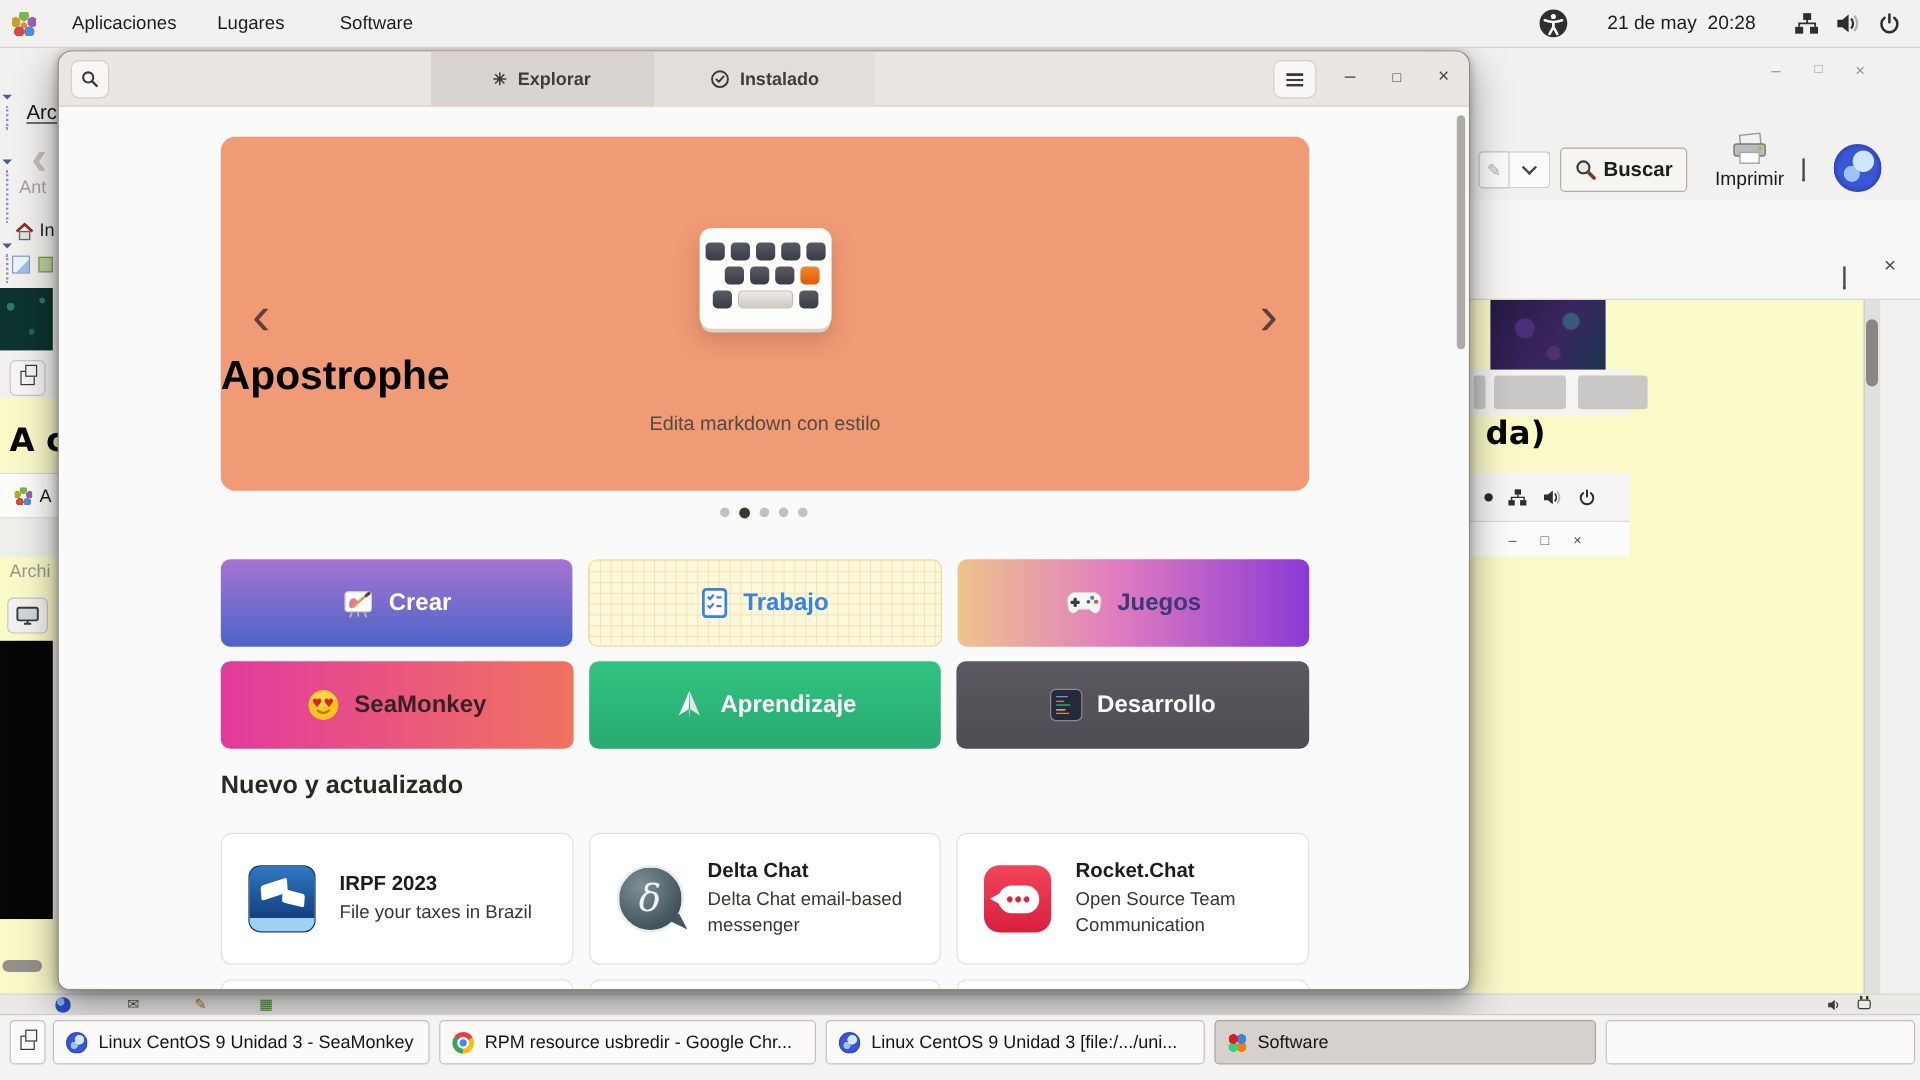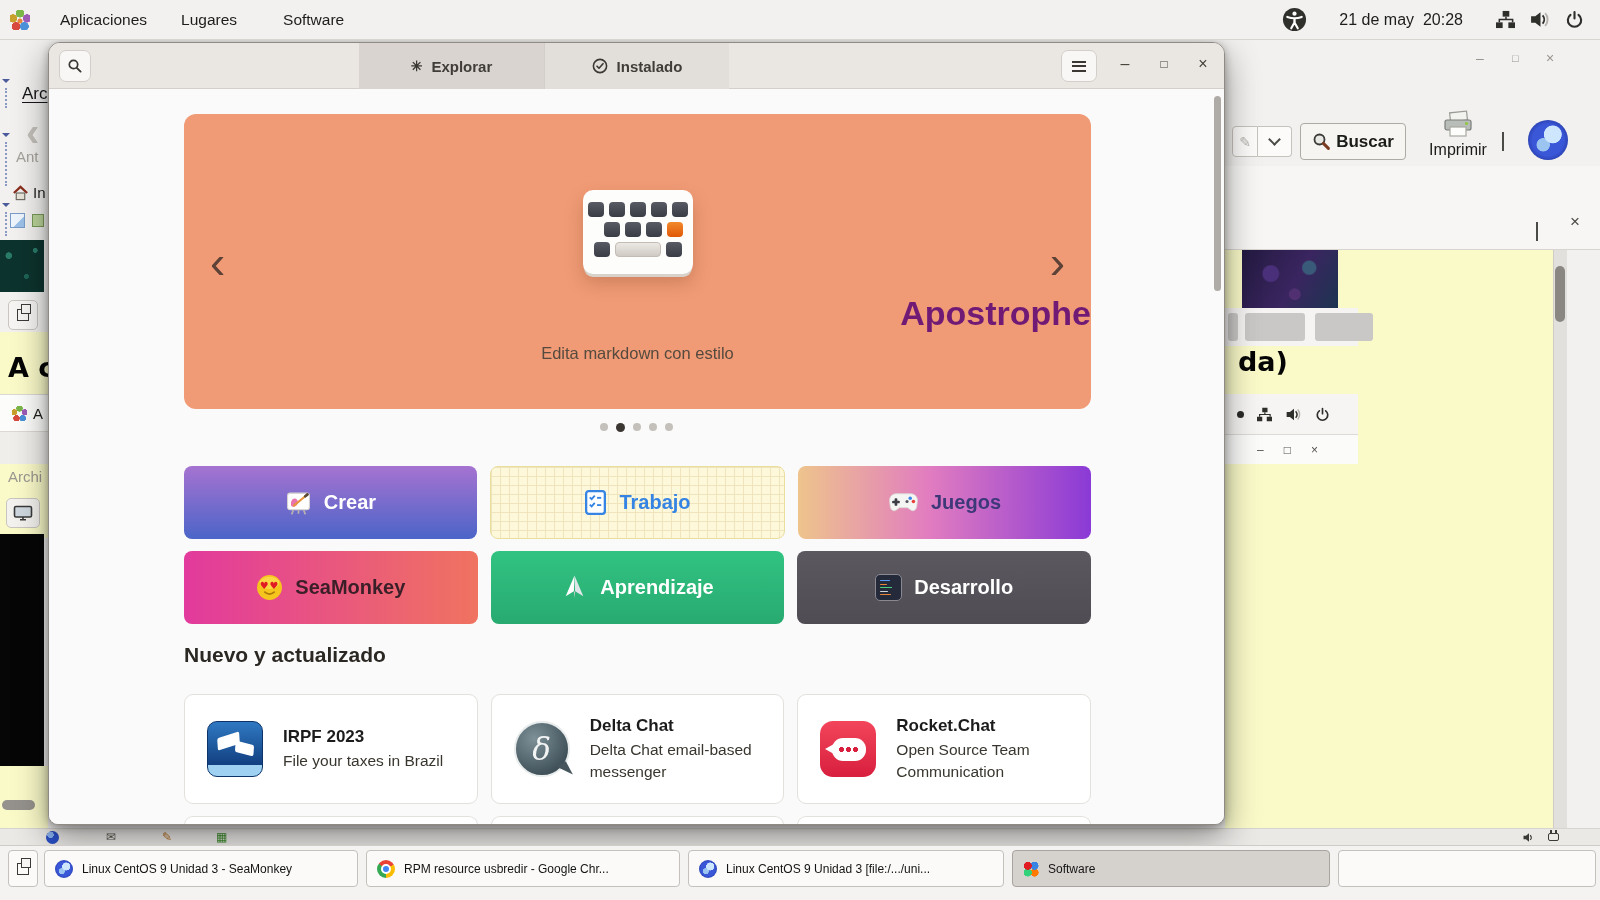--- a/index.html
+++ b/index.html
@@ -110,21 +110,21 @@
   .globe{position:absolute;left:46px;top:2px;width:13px;height:13px;border-radius:50%;
       background:radial-gradient(circle at 35% 30%, #8ab4f0 0 25%, transparent 27%),
                  radial-gradient(circle at 50% 50%, #2a50c8 60%, #14287a);}
   .plug{position:absolute;left:1548px;top:4px;width:11px;height:8px;border:1.6px solid #3a3a36;border-radius:2px;}
   .plug::before{content:"";position:absolute;left:1px;top:-4px;width:1.6px;height:3px;background:#3a3a36;}
   .plug::after{content:"";position:absolute;right:1px;top:-4px;width:1.6px;height:3px;background:#3a3a36;}
 
   
   .taskbar{position:absolute;left:0;top:845px;width:1600px;height:55px;background:#f4f3f1;border-top:1px solid #cfccc7;z-index:50;}
   .tb-btn{position:absolute;top:4px;height:37px;background:#fbfaf9;border:1px solid #c4c1bc;border-radius:4px;
-      display:flex;align-items:center;gap:9px;padding:0 10px;font-size:12px;color:#141414;overflow:hidden;white-space:nowrap;text-align:center;}
+      display:flex;align-items:center;gap:9px;padding:0 10px;font-size:15px;color:#141414;overflow:hidden;white-space:nowrap;text-align:center;}
   .tb-btn.active{background:#d5d2ce;border-color:#a8a49f;}
   .tb0{left:8px;width:30px;justify-content:center;padding:0;}
   .tb1{left:44px;width:314px;} .tb2{left:366px;width:314px;}
   .tb3{left:688px;width:316px;} .tb4{left:1012px;width:318px;} .tb5{left:1338px;width:258px;}
   .sm-ball{width:18px;height:18px;border-radius:50%;flex:0 0 auto;
     background:
       radial-gradient(circle at 62% 36%, #cfe6ff 0 24%, transparent 26%),
       radial-gradient(circle at 38% 62%, #9cc4f0 0 18%, transparent 20%),
       radial-gradient(circle at 50% 50%, #3a57d8 0 55%, #16247e 100%);}
   .chrome{position:relative;width:18px;height:18px;border-radius:50%;flex:0 0 auto;
@@ -162,21 +162,21 @@
   .b-arrow{position:absolute;top:50%;transform:translateY(-50%);font-size:46px;color:#5e4237;line-height:40px;}
   .b-left{left:26px;} .b-right{right:26px;}
   .kb{position:absolute;left:50%;top:76px;transform:translateX(-50%);width:110px;height:84px;background:#fdfdfc;border-radius:10px;
       display:flex;flex-direction:column;align-items:center;padding-top:12px;gap:5px;
       box-shadow:0 4px 0 -1px #d8d2cb,0 9px 18px rgba(120,60,30,.28);}
   .kb .r{display:flex;gap:5px;}
   .kb .r2{margin-left:12px;}
   .key{width:16px;height:15px;border-radius:4px;background:linear-gradient(#595b64,#3a3c45);}
   .key.or{background:linear-gradient(#f28a2a,#e05807);}
   .space{width:46px;height:15px;border-radius:4px;background:linear-gradient(#ece8e3,#cfcac4);border:1px solid #c2bcb5;}
-  .b-title{position:absolute;top:180px;width:100%;text-align:right;font-size:34px;font-weight:bold;color:#701a75;}
+  .b-title{position:absolute;top:180px;width:100%;text-align:left;font-size:34px;font-weight:bold;color:#000000;}
   .b-sub{position:absolute;top:230px;width:100%;text-align:center;font-size:16.5px;color:#564a3e;}
   .dots{position:absolute;left:0;top:334px;width:100%;display:flex;justify-content:center;gap:8px;}
   .dot{width:8px;height:8px;border-radius:50%;background:#c4c0bc;}
   .dot.on{background:#3a3632;width:9px;height:9px;margin-top:-0.5px;}
 
   .tiles{position:absolute;left:135px;width:907px;display:flex;gap:13px;}
   .tiles-r1{top:377px;} .tiles-r2{top:462px;}
   .tile{flex:1;height:73px;border-radius:8px;display:flex;align-items:center;justify-content:center;gap:12px;
       font-size:20px;font-weight:bold;}
   .tile-crear{background:linear-gradient(180deg,#a673d1,#4b65c8);color:#fff;}

